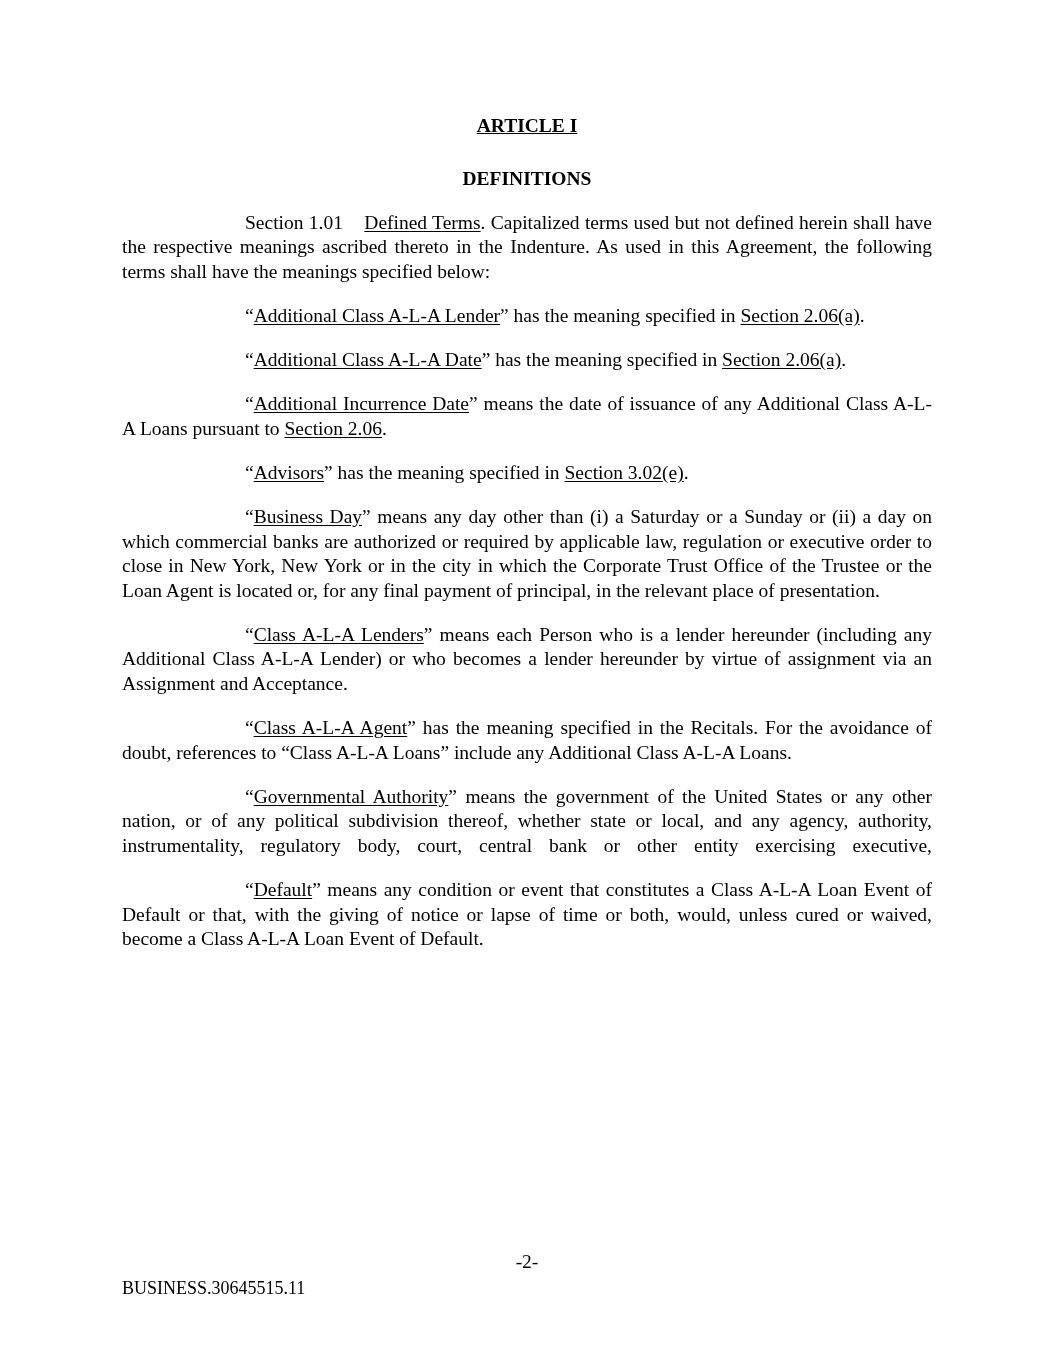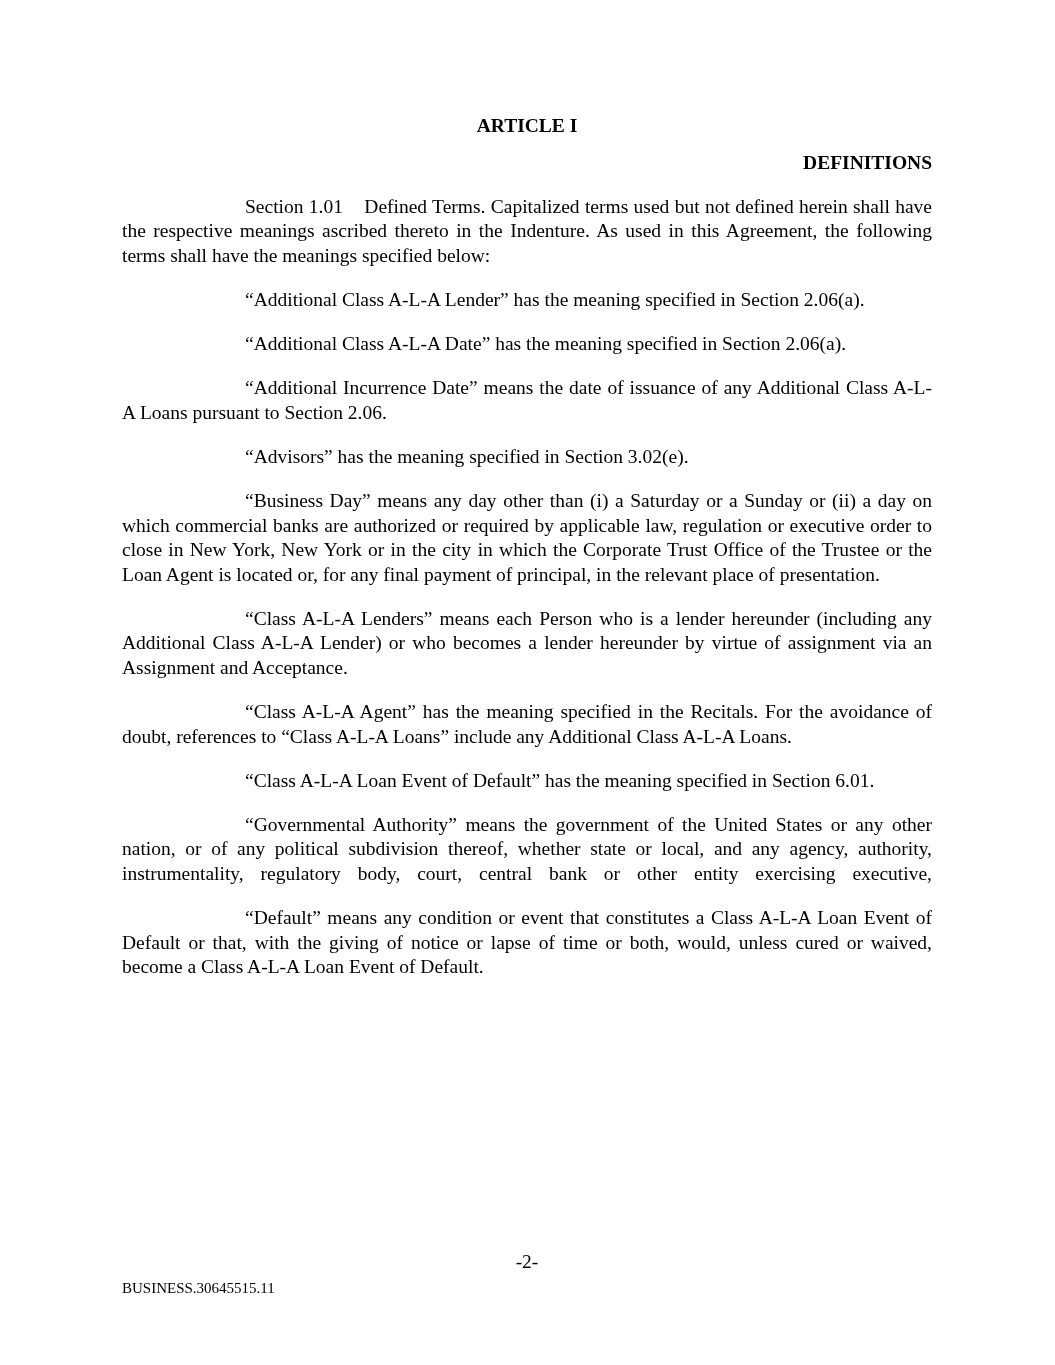--- a/index.html
+++ b/index.html
@@ -23,62 +23,61 @@
     left: 122px;
     top: 114px;
     width: 810px;
   }
   .heading {
     text-align: center;
     font-weight: bold;
     margin: 0;
     font-size: 19.5px;
   }
-  .article-heading { margin-bottom: 12px; }
-  .definitions-heading { margin-bottom: 8px; text-align: right; }
+  .article-heading { margin-bottom: 28px; text-decoration: underline; }
+  .definitions-heading { margin-bottom: 8px; }
   p.para {
     margin: 19.5px 0 0 0;
     text-align: justify;
     text-indent: 123px;
   }
   p.para.cont {
     text-align-last: justify;
   }
-  .u { text-underline-offset: 2px; }
+  .u { text-decoration: underline; text-underline-offset: 2px; }
   .footer-page-number {
     position: absolute;
     left: 122px;
     width: 810px;
     top: 1250px;
     text-align: center;
   }
   .footer-doc-id {
     position: absolute;
     left: 122px;
     top: 1279px;
-    font-size: 15px;
+    font-size: 18px;
     line-height: 18px;
   }
 </style>
 </head>
 <body>
 
 <div class="page">
   <div class="content">
     <h1 class="heading article-heading">ARTICLE I</h1>
     <h2 class="heading definitions-heading">DEFINITIONS</h2>
 
     <p class="para"><span>Section 1.01&nbsp;&nbsp;&nbsp; </span><span class="u">Defined Terms</span><span>. Capitalized terms used but not defined herein shall have the respective meanings ascribed thereto in the Indenture. As used in this Agreement, the following terms shall have the meanings specified below:</span></p>
     <p class="para"><span>“</span><span class="u">Additional Class A-L-A Lender</span><span>” has the meaning specified in </span><span class="u">Section 2.06(a)</span><span>.</span></p>
     <p class="para"><span>“</span><span class="u">Additional Class A-L-A Date</span><span>” has the meaning specified in </span><span class="u">Section 2.06(a)</span><span>.</span></p>
     <p class="para"><span>“</span><span class="u">Additional Incurrence Date</span><span>” means the date of issuance of any Additional Class A-L-A Loans pursuant to </span><span class="u">Section 2.06</span><span>.</span></p>
     <p class="para"><span>“</span><span class="u">Advisors</span><span>” has the meaning specified in </span><span class="u">Section 3.02(e)</span><span>.</span></p>
     <p class="para"><span>“</span><span class="u">Business Day</span><span>” means any day other than (i) a Saturday or a Sunday or (ii) a day on which commercial banks are authorized or required by applicable law, regulation or executive order to close in New York, New York or in the city in which the Corporate Trust Office of the Trustee or the Loan Agent is located or, for any final payment of principal, in the relevant place of presentation.</span></p>
     <p class="para"><span>“</span><span class="u">Class A-L-A Lenders</span><span>” means each Person who is a lender hereunder (including any Additional Class A-L-A Lender) or who becomes a lender hereunder by virtue of assignment via an Assignment and Acceptance.</span></p>
     <p class="para"><span>“</span><span class="u">Class A-L-A Agent</span><span>” has the meaning specified in the Recitals. For the avoidance of doubt, references to “Class A-L-A Loans” include any Additional Class A-L-A Loans.</span></p>
-    <p class="para"><span>“</span><span class="u">Class A-L-A Loan Event of Default</span><span>” has the meaning specified in </span><span class="u">Section 6.01</span><span>.</span></p>
     <p class="para cont"><span>“</span><span class="u">Governmental Authority</span><span>” means the government of the United States or any other nation, or of any political subdivision thereof, whether state or local, and any agency, authority, instrumentality, regulatory body, court, central bank or other entity exercising executive,</span></p>
     <p class="para"><span>“</span><span class="u">Default</span><span>” means any condition or event that constitutes a Class A-L-A Loan Event of Default or that, with the giving of notice or lapse of time or both, would, unless cured or waived, become a Class A-L-A Loan Event of Default.</span></p>
   </div>
 
   <div class="footer-page-number">-2-</div>
   <div class="footer-doc-id">BUSINESS.30645515.11</div>
 </div>
 
 </body></html>

